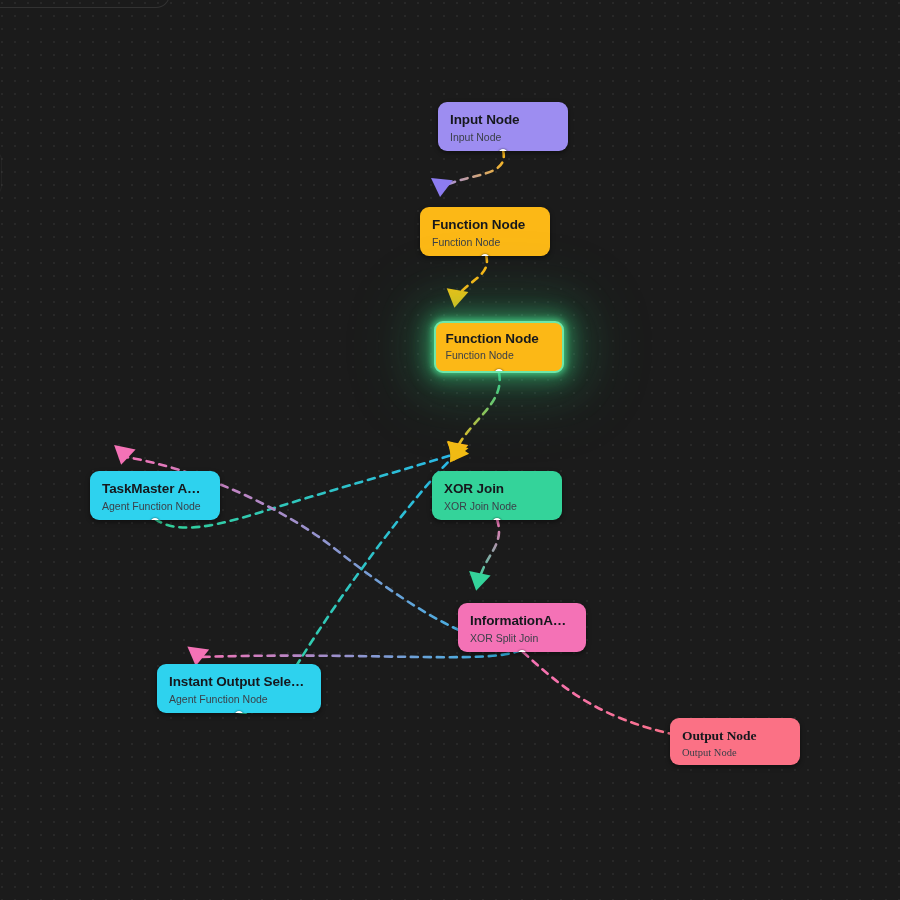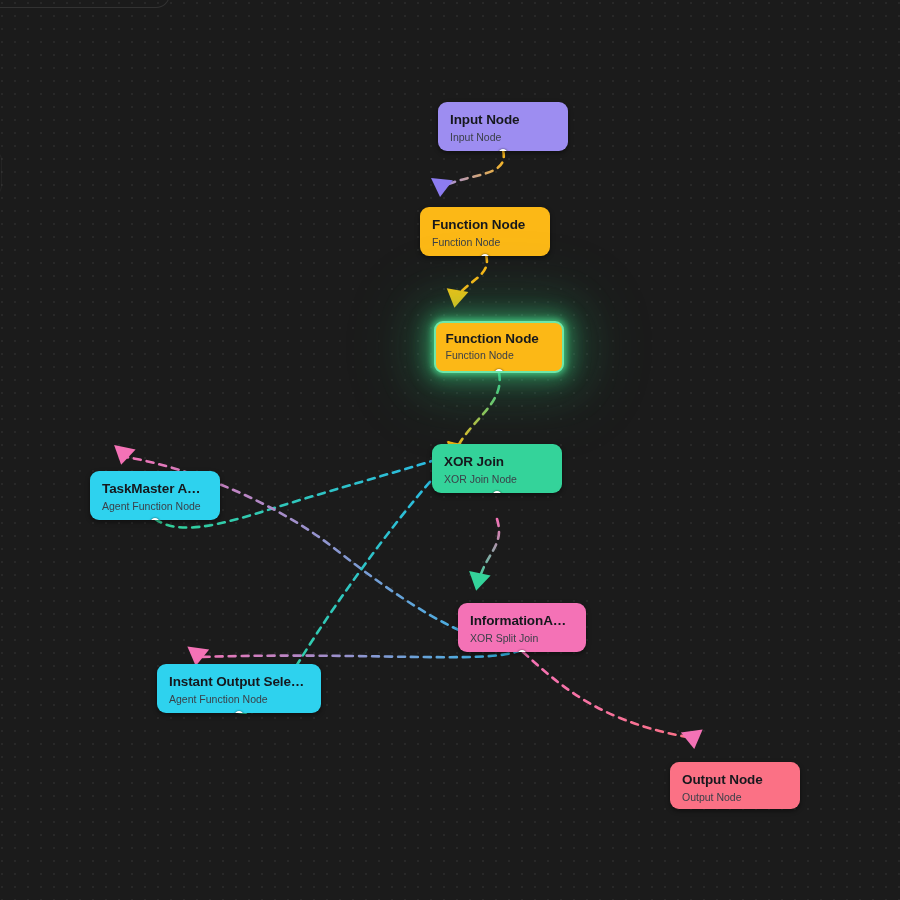--- a/index.html
+++ b/index.html
@@ -191,34 +191,34 @@
       <div class="node selected" style="left: 434px; top: 321px; width: 130px; height: 52px; background: rgb(252, 184, 22);">
         <div class="ttl">Function Node</div>
         <div class="sub">Function Node</div>
         <div class="handle bottom"></div>
       </div>
       <div class="node" style="left: 90px; top: 471px; width: 130px; height: 49px; background: rgb(46, 210, 238);">
         <div class="ttl">TaskMaster Agent</div>
         <div class="sub">Agent Function Node</div>
         <div class="handle bottom"></div>
       </div>
-      <div class="node" style="left: 432px; top: 444px; width: 130px; height: 49px; background: rgb(52, 211, 154);">
+      <div class="node" style="left: 432px; top: 471px; width: 130px; height: 49px; background: rgb(52, 211, 154);">
         <div class="ttl">XOR Join</div>
         <div class="sub">XOR Join Node</div>
         <div class="handle bottom"></div>
       </div>
       <div class="node" style="left: 458px; top: 603px; width: 128px; height: 49px; background: rgb(244, 114, 182);">
         <div class="ttl">InformationAgent</div>
         <div class="sub">XOR Split Join</div>
         <div class="handle bottom"></div>
       </div>
       <div class="node" style="left: 157px; top: 664px; width: 164px; height: 49px; background: rgb(46, 210, 238);">
         <div class="ttl">Instant Output Selection …</div>
         <div class="sub">Agent Function Node</div>
         <div class="handle bottom"></div>
       </div>
-      <div class="node" style="left: 670px; top: 762px; width: 130px; height: 47px; background: rgb(251, 113, 133);">
+      <div class="node" style="left: 670px; top: 718px; width: 130px; height: 47px; background: rgb(251, 113, 133); font-family: Liberation Serif, serif;">
         <div class="ttl">Output Node</div>
         <div class="sub">Output Node</div>
       </div>
     </div>
 
 </div>
 
 </body></html>

